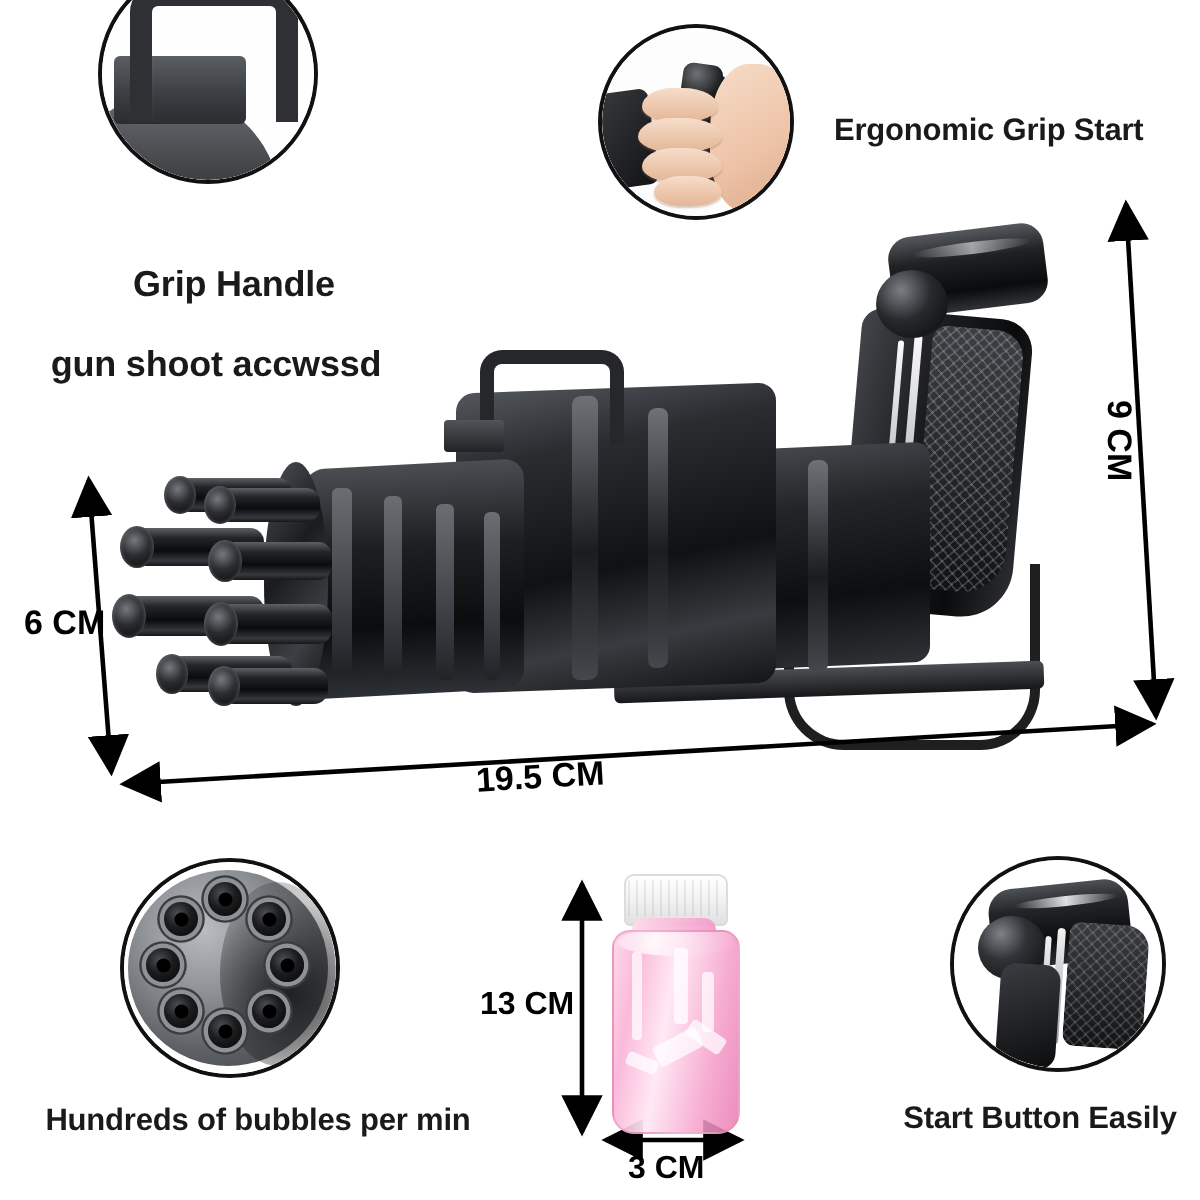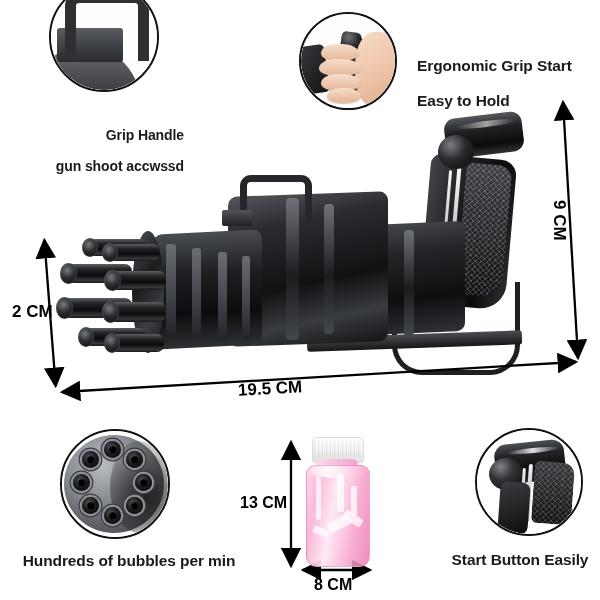--- a/index.html
+++ b/index.html
@@ -373,59 +373,58 @@
 
     <line x1="62" y1="392" x2="576" y2="362" stroke="#000" stroke-width="2.3" marker-start="url(#arrT)" marker-end="url(#arrH)"></line>
 
     <line x1="563" y1="102" x2="578" y2="358" stroke="#000" stroke-width="2.3" marker-start="url(#arrT)" marker-end="url(#arrH)"></line>
 
     <line x1="291" y1="442" x2="291" y2="566" stroke="#000" stroke-width="2.3" marker-start="url(#arrT)" marker-end="url(#arrH)"></line>
 
     <line x1="303" y1="570" x2="370" y2="570" stroke="#000" stroke-width="2.3" marker-start="url(#arrT)" marker-end="url(#arrH)"></line>
   </svg>
 
-  <div class="dim-label" style="left:12px; top:302px; font-size:17px;">2 CM</div>
+  <div class="dim-label" style="left:12px; top:302px; font-size:17px;">6 CM</div>
 
   <div class="dim-label" style="left:238px; top:379px; font-size:17px; transform:rotate(-3.3deg);">19.5 CM</div>
 
   <div class="dim-label" style="left:569px; top:200px; font-size:17px; transform:rotate(90deg); transform-origin:left top;">9 CM</div>
 
   <div class="dim-label" style="left:240px; top:494px; font-size:16px;">13 CM</div>
 
-  <div class="dim-label" style="left:314px; top:576px; font-size:16px;">8 CM</div>
+  <div class="dim-label" style="left:314px; top:576px; font-size:16px;">3 CM</div>
 
   <div class="circle-callout" style="left:49px; top:-18px; width:106px; height:106px;">
     <div class="circle-inner">
       <div class="gh-wrap"></div>
       <div class="gh-sweep" style="left:-22px; top:62px; width:112px; height:60px;"></div>
       <div class="gh-base" style="left:6px; top:44px; width:66px; height:34px;"></div>
       <div class="gh-bar" style="left:14px; top:8px; width:62px; height:58px;"></div>
     </div>
   </div>
-  <div class="callout-text" style="left:4px; top:112px; width:180px; font-size:14px; text-align:right;">
+  <div class="callout-text" style="left:18px; top:112px; width:180px; font-size:18px; text-align:center;">
     <div style="padding-left:18px;">Grip Handle</div>
     <div>gun shoot accwssd</div>
   </div>
 
   <div class="circle-callout" style="left:299px; top:12px; width:94px; height:94px;">
     <div class="circle-inner">
       <div class="hand-bg"></div>
       <div class="gun-body-left" style="left:-8px; top:32px; width:34px; height:48px; transform:rotate(-8deg);"></div>
       <div class="grip-in-hand" style="left:38px; top:22px; width:22px; height:64px; transform:rotate(8deg);"></div>
       <div class="grip-knob" style="left:40px; top:18px; width:20px; height:18px; transform:rotate(8deg);"></div>
       <div class="skin" style="left:54px; top:18px; width:44px; height:74px;"></div>
       <div class="finger" style="left:20px; top:30px; width:38px; height:17px;"></div>
       <div class="finger" style="left:18px; top:45px; width:42px; height:17px;"></div>
       <div class="finger" style="left:20px; top:60px; width:40px; height:17px;"></div>
       <div class="finger" style="left:26px; top:74px; width:34px; height:15px;"></div>
     </div>
   </div>
   <div class="callout-text" style="left:417px; top:40px; width:180px; font-size:15.5px;">
     <div>Ergonomic Grip Start</div>
-    <div>Easy to Hold</div>
   </div>
 
   <div class="circle-callout" style="left:60px; top:429px; width:106px; height:106px;">
     <div class="circle-inner">
       <div style="position:absolute;inset:0;background:#ffffff;"></div>
       <div class="face-disc" style="left:2px; top:4px; width:100px; height:98px;"></div>
       <div class="face-dark" style="left:48px; top:10px; width:58px; height:92px;"></div>
       <div class="hole" style="left:42px; top:10px; width:17px; height:17px;"></div>
       <div class="hole" style="left:64px; top:20px; width:17px; height:17px;"></div>
       <div class="hole" style="left:73px; top:43px; width:17px; height:17px;"></div>

